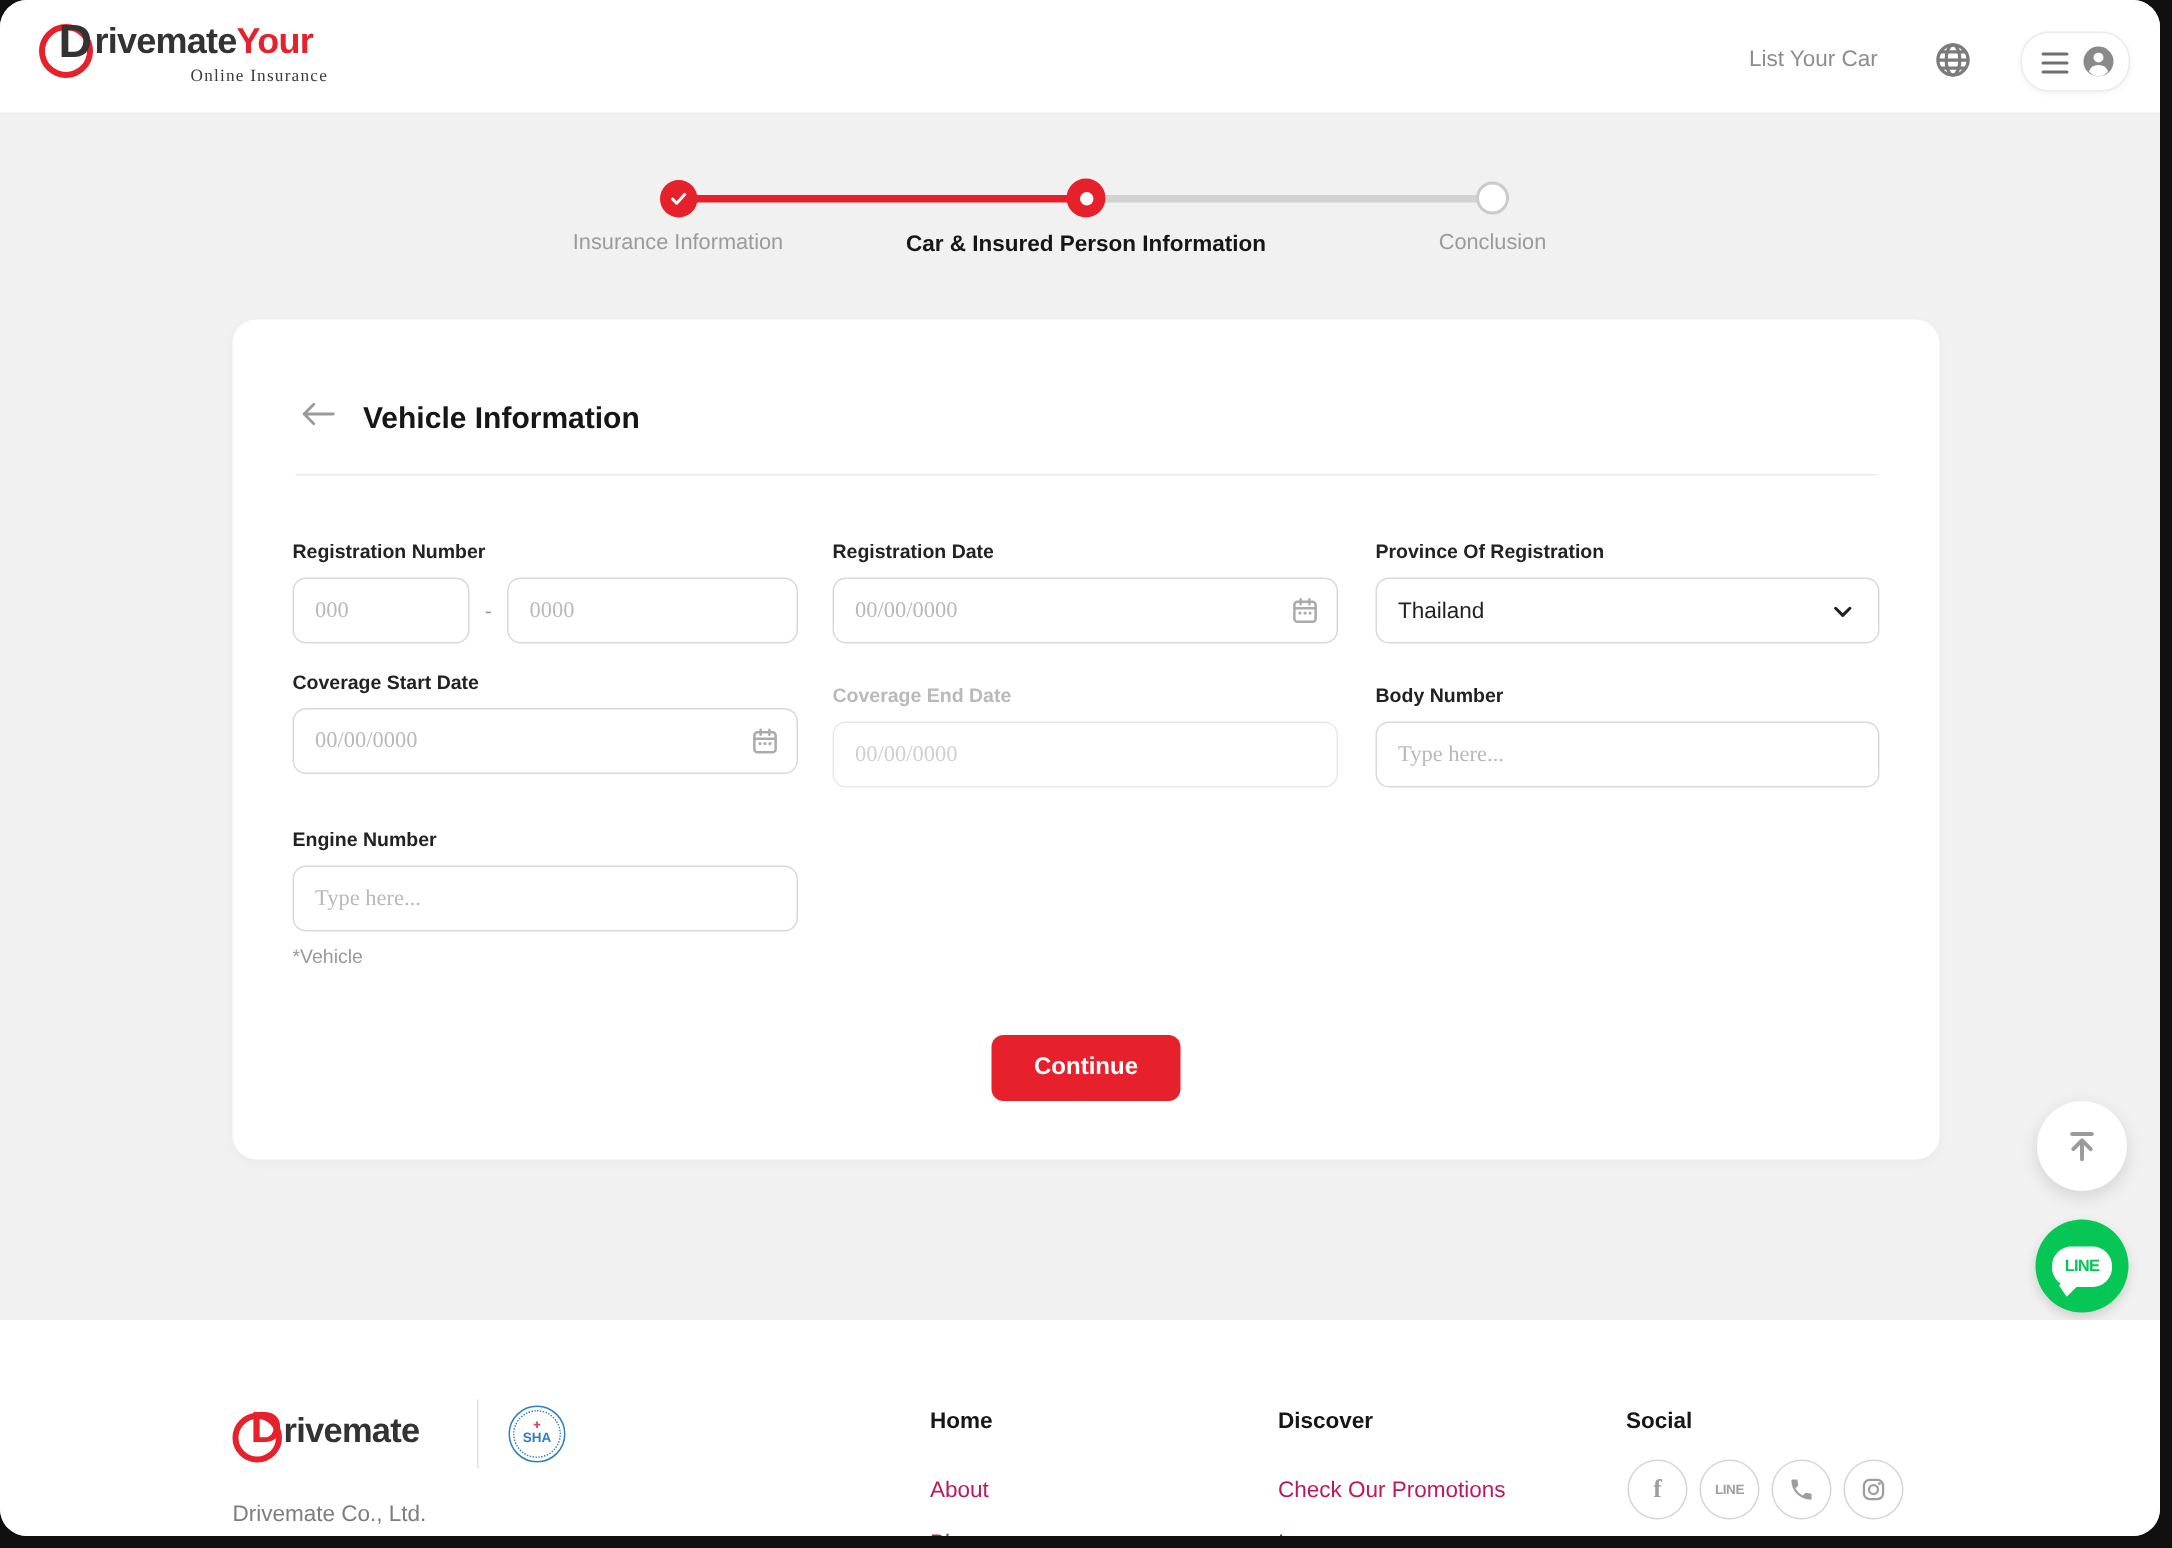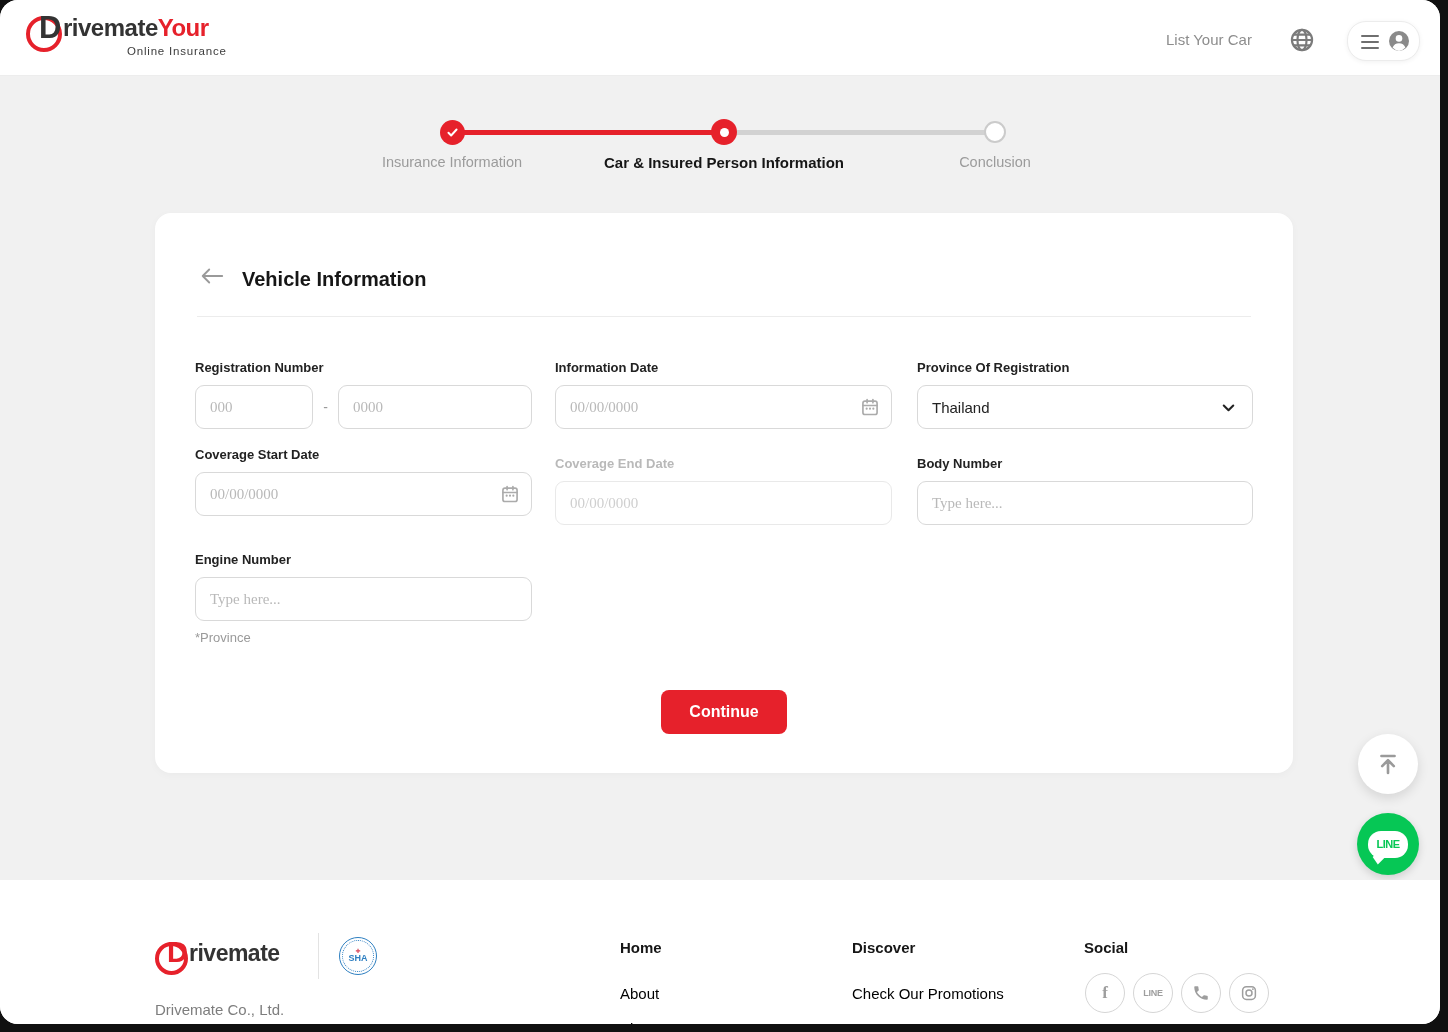--- a/index.html
+++ b/index.html
@@ -6,21 +6,21 @@
     font-family:"Liberation Sans","DejaVu Sans",sans-serif;}
   .window{position:relative;width:1440px;height:1024px;background:#f1f1f1;border-radius:18px;overflow:hidden;}
 
   
   .topbar{position:absolute;left:0;top:0;right:0;height:75px;background:#fff;border-bottom:1px solid #ededed;}
   .logo{position:absolute;left:26px;top:12px;width:260px;height:52px;}
   .logo .ring{position:absolute;left:0;top:4px;width:28px;height:28px;border:4.5px solid #e6212b;border-radius:50%;}
   .logo .dletter{position:absolute;left:13px;top:-2px;font-size:31px;font-weight:700;color:#333;}
   .logo .nametext{position:absolute;left:37px;top:2px;font-size:24px;font-weight:700;color:#333;letter-spacing:-0.5px;white-space:nowrap;}
   .logo .namered{color:#e6212b;}
-  .logo .tagline{position:absolute;left:101px;top:33px;font-size:11.5px;color:#3c3c3c;letter-spacing:0.8px;white-space:nowrap;}
+  .logo .tagline{position:absolute;left:101px;top:33px;font-size:11.5px;color:#3c3c3c;letter-spacing:0.8px;white-space:nowrap;font-family:Liberation Serif, serif;}
   .listcar{position:absolute;left:1166px;top:31px;font-size:15px;color:#8d8d8d;cursor:pointer;}
   .globe{position:absolute;left:1289px;top:27px;width:26px;height:26px;cursor:pointer;}
   .pill{position:absolute;left:1347px;top:21px;width:71px;height:38px;border:1px solid #ececec;border-radius:19px;
     background:#fff;box-shadow:0 1px 5px rgba(0,0,0,.06);cursor:pointer;}
   .pill .bars{position:absolute;left:13px;top:13px;width:18px;}
   .pill .bars div{height:2.4px;background:#6f6f6f;border-radius:2px;margin-bottom:3.6px;}
   .pill .avatar{position:absolute;right:8px;top:7px;width:24px;height:24px;}
 
   
   .stepline{position:absolute;height:5px;top:130px;border-radius:3px;}
@@ -84,21 +84,21 @@
   .flogo .nametext{position:absolute;left:34px;top:5px;font-size:23px;font-weight:700;color:#333;letter-spacing:-0.5px;}
   .fdivider{position:absolute;left:318px;top:53px;width:1px;height:46px;background:#e3e3e3;}
   .shabadge{position:absolute;left:339px;top:57px;width:38px;height:38px;border:1.6px solid #2e7fc1;border-radius:50%;
     box-sizing:border-box;display:flex;flex-direction:column;align-items:center;justify-content:center;}
   .shabadge .inner{width:30px;height:30px;border:1px dotted #2e7fc1;border-radius:50%;display:flex;flex-direction:column;
     align-items:center;justify-content:center;}
   .shabadge .plus{font-size:6px;color:#d94a5c;line-height:5px;}
   .shabadge .sha{font-size:9px;font-weight:700;color:#2e7fc1;line-height:9px;}
   .company{position:absolute;left:155px;top:121px;font-size:15px;color:#7d7d7d;}
   .fcol-title{position:absolute;top:59px;font-size:15px;font-weight:700;color:#161616;}
-  .fcol-item{position:absolute;font-size:15px;color:#000000;cursor:pointer;white-space:nowrap;}
+  .fcol-item{position:absolute;font-size:15px;color:#be185d;cursor:pointer;white-space:nowrap;}
   .c1{left:620px;} .c2{left:852px;} .c3{left:1084px;}
   .row1{top:105px;} .row2{top:140px;}
   .socialrow{position:absolute;left:1085px;top:93px;display:flex;gap:8px;}
   .soc{width:40px;height:40px;border:1.4px solid #d6d6d6;border-radius:50%;box-sizing:border-box;
     display:flex;align-items:center;justify-content:center;cursor:pointer;}
   .soc .fb{font-size:17px;font-weight:700;color:#9e9e9e;font-family:"Liberation Serif",serif;}
   .soc .ln{font-size:9px;font-weight:700;color:#9e9e9e;letter-spacing:-0.3px;}
 </style>
 </head>
 <body>
@@ -163,21 +163,21 @@
     <div class="fld g1">
       <span class="lb">Registration Number</span>
       <div class="regrow">
         <input class="inp small1" placeholder="000" style="">
         <span class="dash">-</span>
         <input class="inp small2" placeholder="0000" style="">
       </div>
     </div>
 
     <div class="fld g2">
-      <span class="lb">Information Date</span>
+      <span class="lb">Registration Date</span>
       <div class="inpwrap">
         <input class="inp" placeholder="00/00/0000" style="">
         <span class="calicon">
           <svg viewBox="0 0 24 24" width="20" height="20" fill="none" stroke="#ababab" stroke-width="2" stroke-linecap="round">
             <rect x="3.5" y="5" width="17" height="16" rx="2.5"></rect>
               <path d="M3.5 10.2h17M8.5 3v4M15.5 3v4"></path>
             <path d="M8 14h.01M12 14h.01M16 14h.01" stroke-width="2.6"></path>
           </svg>
         </span>
       </div>
@@ -219,21 +219,21 @@
       <div class="inpwrap">
         <input class="inp" placeholder="Type here..." style="">
       </div>
     </div>
 
     <div class="fld g7">
       <span class="lb">Engine Number</span>
       <div class="inpwrap">
         <input class="inp" placeholder="Type here..." style="">
       </div>
-      <div class="optnote">*Province</div>
+      <div class="optnote">*Vehicle</div>
     </div>
 
     <button class="continue">Continue</button>
   </section>
 
   <div class="fabtop">
     <svg viewBox="0 0 32 32" width="30" height="30" fill="none" stroke="#9a9a9a" stroke-width="2.8" stroke-linecap="round" stroke-linejoin="round">
       <path d="M9 7.5h14M16 25.5V12M9.8 18.2l6.2-6.2 6.2 6.2"></path>
     </svg>
   </div>

